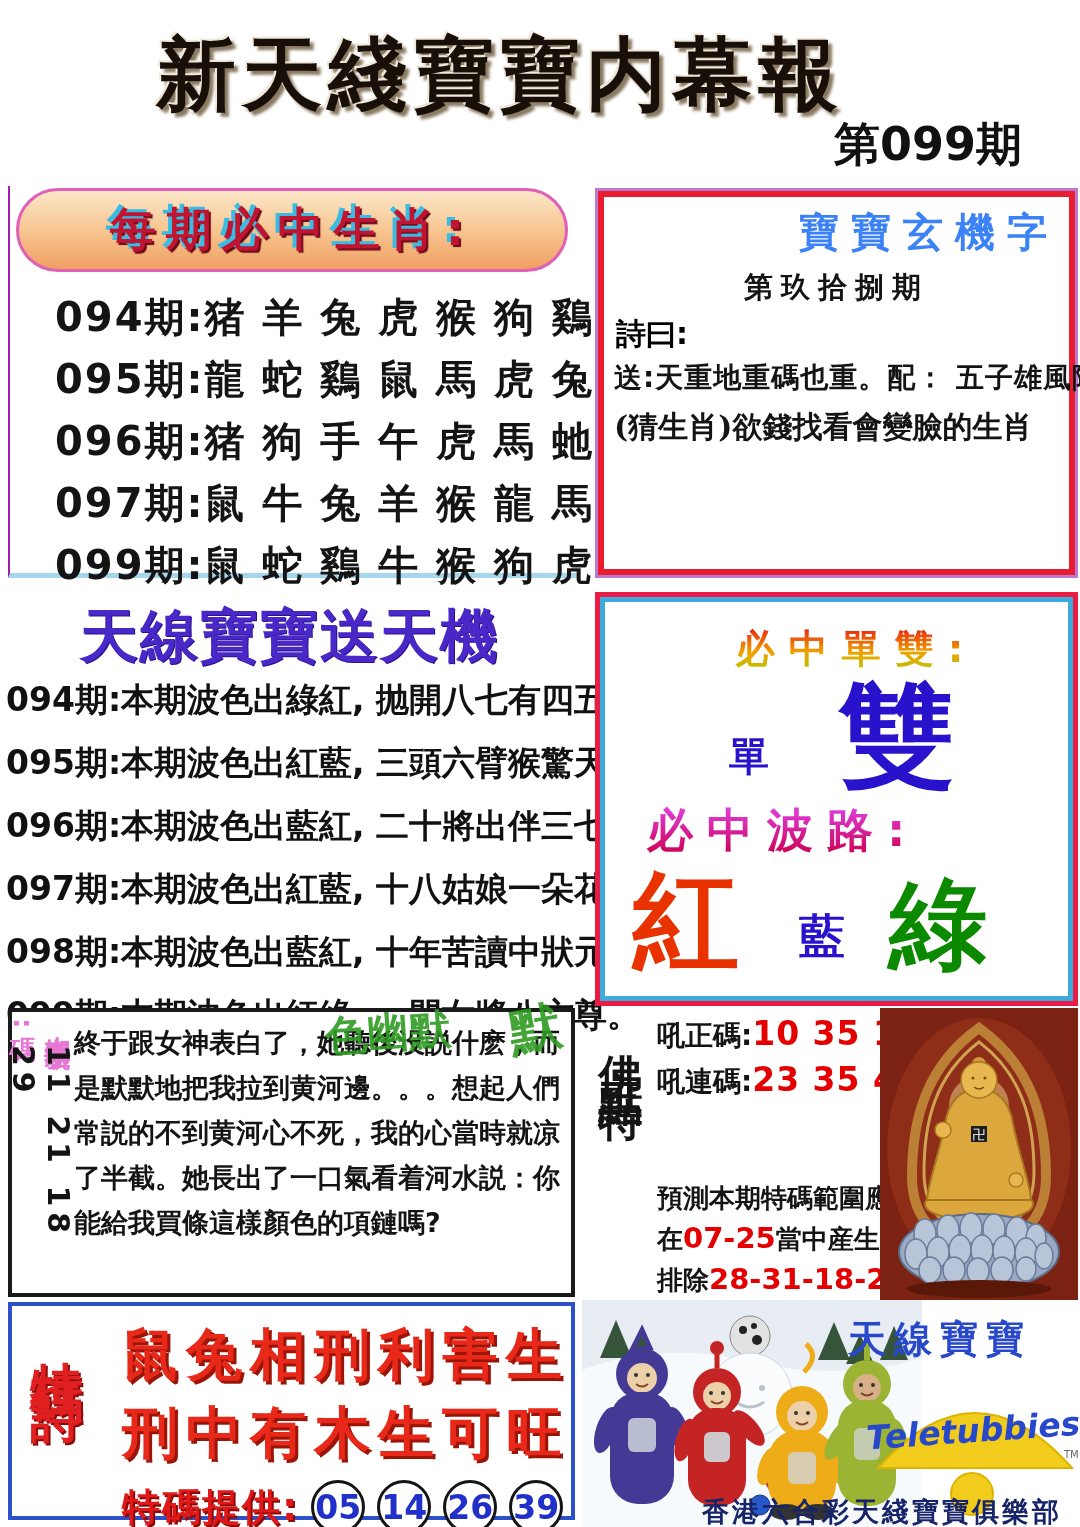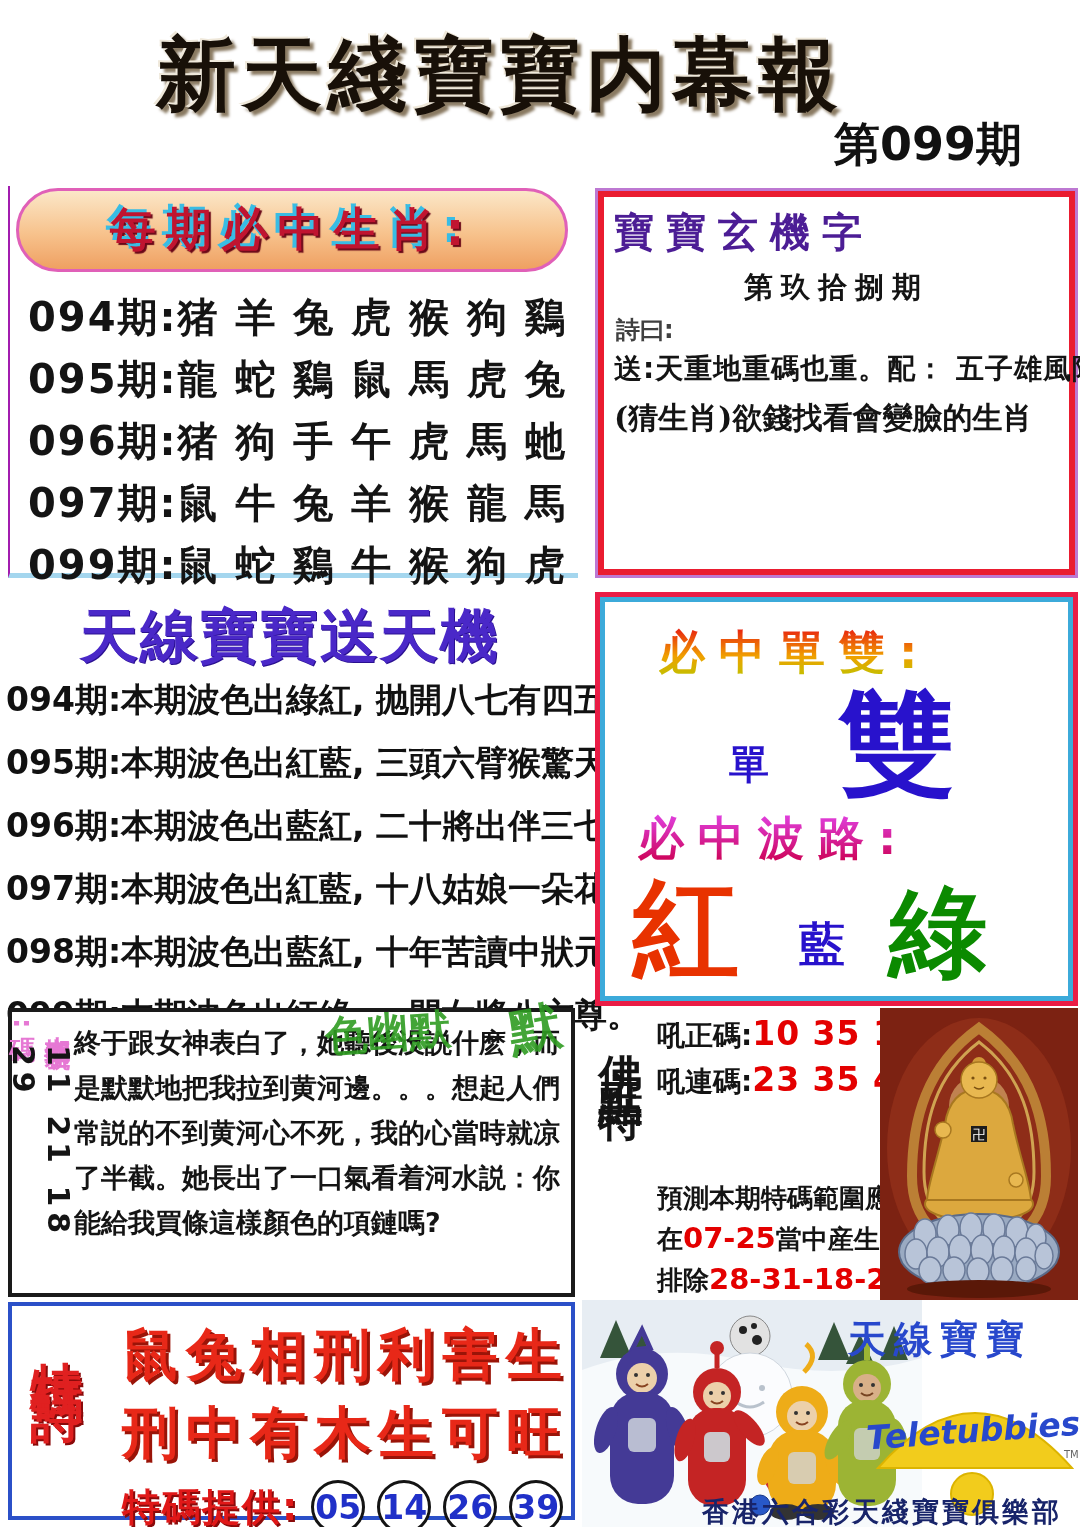--- a/index.html
+++ b/index.html
@@ -26,31 +26,31 @@
     position:absolute; left:6px; top:2px; width:552px; height:84px;
     border:3px solid #e060b8; border-radius:46px;
     background:linear-gradient(180deg,#fbe7c8 0%, #f7c28c 55%, #efa062 100%);
     display:flex; align-items:center; justify-content:center;
   }
   .zodiac-banner span {
     font-size:46px; font-weight:900; letter-spacing:10px; color:#c01430;
     text-shadow:-4px -3px 0 #39bce4, 2px 2px 1px #6a0818;
   }
   .zodiac-rows { position:absolute; left:18px; top:100px; right:10px; }
-  .zodiac-row { font-size:40px; font-weight:900; color:#141414; line-height:62px; letter-spacing:2px; white-space:nowrap; }
+  .zodiac-row { font-size:40px; font-weight:900; color:#141414; line-height:62px; letter-spacing:2px; white-space:nowrap;margin-left:27px; }
 
   
   .mystery-box {
     position:absolute; left:595px; top:188px; width:483px; height:390px;
     border:3px solid #bd78d2; background:#fff;
   }
   .mystery-inner { position:absolute; inset:0; border:6px solid #ea1c30; padding:6px 10px; }
-  .mystery-title { text-align:left; font-size:40px; font-weight:900; letter-spacing:12px; color:#4c1d95; margin-top:2px; }
+  .mystery-title { text-align:right; font-size:40px; font-weight:900; letter-spacing:12px; color:#3b82f6; margin-top:2px; }
   .mystery-sub { text-align:center; font-size:29px; font-weight:900; letter-spacing:8px; color:#141414; margin-top:8px; }
-  .mystery-shiyue { font-size:24px; font-weight:900; color:#404040; margin:6px 0 0 2px; }
+  .mystery-shiyue { font-size:30px; font-weight:900; color:#000000; margin:6px 0 0 2px; }
   .mystery-body { position:relative; height:228px; }
   .poem { position:absolute; left:2px; top:6px; }
   .poem-line { font-size:29px; font-weight:900; color:#141414; line-height:56px; letter-spacing:3px; white-space:nowrap; }
   .poem-range-num { font-size:27px; font-weight:400; letter-spacing:2px; font-family:"DejaVu Serif", serif; }
   .bigchar-wrap { position:absolute; right:0; top:0; width:188px; height:228px; }
   .bigchar { position:absolute; left:50%; top:50%; transform:translate(-50%,-50%); font-family:"DejaVu Serif", serif; font-size:158px; color:#101010; line-height:1; }
   .corner-num { position:absolute; font-family:"DejaVu Serif", serif; font-weight:700; font-size:46px; color:#cc1111; }
   .corner-tl { left:-16px; top:6px; }
   .corner-tr { right:2px; top:6px; }
   .corner-bl { left:-8px; bottom:22px; }
@@ -67,30 +67,30 @@
   .tianji-rows { position:absolute; left:6px; top:668px; width:572px; }
   .tianji-row { font-size:33px; font-weight:900; color:#111; line-height:63px; white-space:nowrap; }
 
   
   .ds-box {
     position:absolute; left:595px; top:592px; width:483px; height:414px;
     border:5px solid #ea1c45; background:#fff;
   }
   .ds-inner { position:absolute; inset:0; border:5px solid #3caada; padding:10px 14px; }
   .ds-title1 {
-    font-size:46px; font-weight:900; letter-spacing:14px; margin:10px 0 0 40px;
+    font-size:39px; font-weight:900; letter-spacing:14px; margin:10px 0 0 40px;
     color:#e86a00;
     background:linear-gradient(180deg,#e82010 10%,#f0a000 55%,#b8c800 95%);
-    -webkit-background-clip:text; background-clip:text; -webkit-text-fill-color:transparent;
+    -webkit-background-clip:text; background-clip:text;text-align:center; -webkit-text-fill-color:transparent;
   }
   .ds-row1 { display:flex; align-items:center; margin-top:2px; }
   .ds-small-dan { font-size:40px; font-weight:900; color:#2812cc; margin:40px 0 0 110px; }
   .ds-big-shuang { font-size:116px; font-weight:900; color:#2812cc; margin-left:70px; line-height:1.0; }
   .ds-title2 {
-    font-size:46px; font-weight:900; letter-spacing:14px; margin:6px 0 0 19px;
+    font-size:46px; font-weight:900; letter-spacing:14px; margin:6px 0 0 28px;
     color:#cc1488;
     background:linear-gradient(180deg,#e040e0 10%,#cc0050 90%);
     -webkit-background-clip:text; background-clip:text; -webkit-text-fill-color:transparent;
   }
   .ds-row2 { display:flex; align-items:flex-end; margin-top:6px; }
   .ds-red { font-size:106px; font-weight:900; color:#e83200; margin-left:14px; line-height:1; }
   .ds-blue { font-size:46px; font-weight:900; color:#2812cc; margin:0 44px 6px 60px; }
   .ds-green { font-size:98px; font-weight:900; color:#0b8a00; line-height:1; }
 
   

